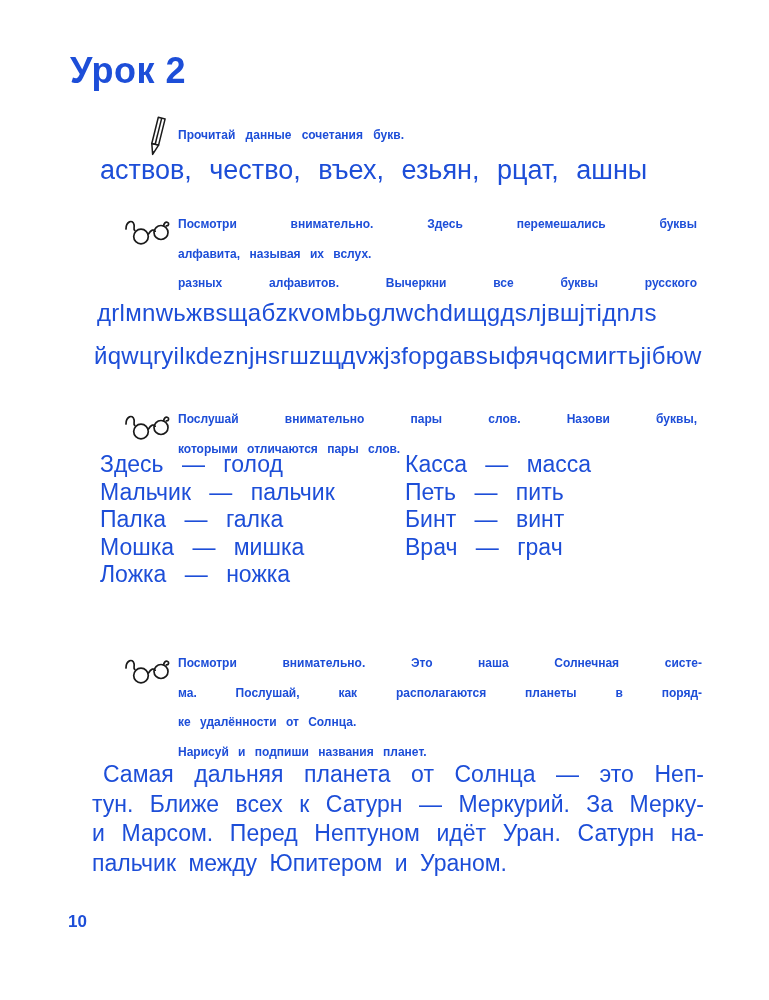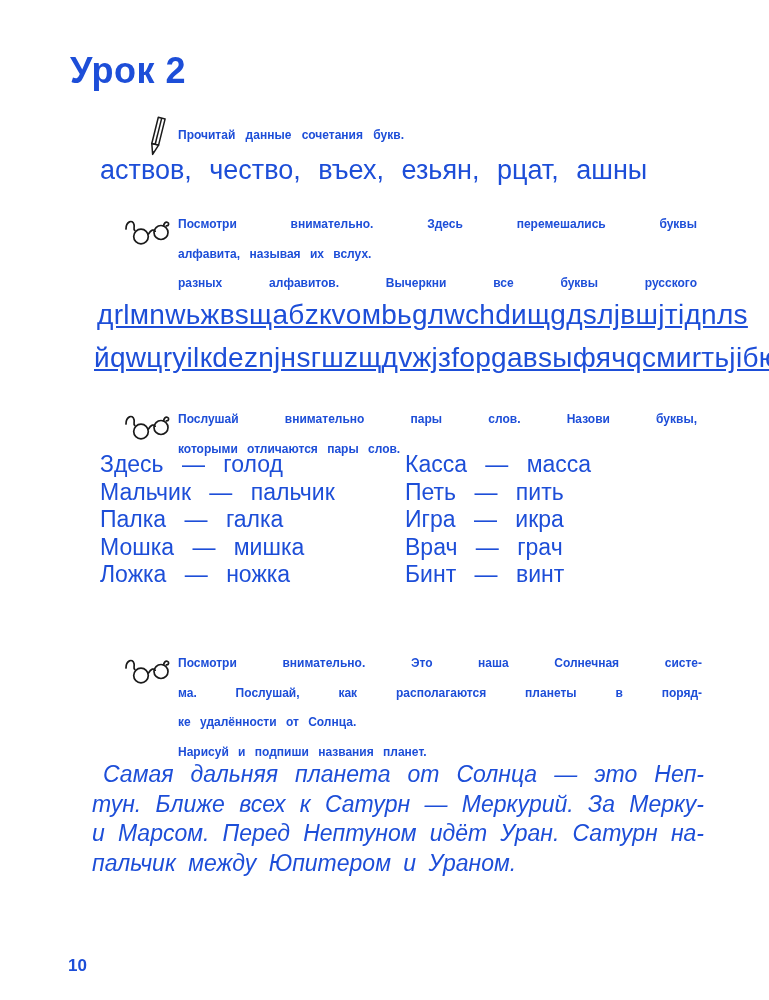--- a/index.html
+++ b/index.html
@@ -34,43 +34,42 @@
   #icon-pencil { left: 144px; top: 114px; }
   #icon-glasses-2 { left: 124px; top: 216px; }
   #icon-glasses-3 { left: 124px; top: 411px; }
   #icon-glasses-4 { left: 124px; top: 655px; }
   #instr2 { left: 178px; top: 210px; width: 519px; }
   #instr3 { left: 178px; top: 405px; width: 519px; }
   #instr4 { left: 178px; top: 649px; width: 524px; }
   #sub4   { left: 178px; top: 7375px; }
   #sub4   { left: 178px; top: 737.5px; }
   .mixed {
-    font-size: 28px;
+    font-size: 24px;
     letter-spacing: 0.3px;
     white-space: nowrap;
-    text-decoration: underline;
   }
   #mixed1 { left: 97px; top: 299px; }
   #mixed2 { left: 94px; top: 342px; }
   .pairs {
     font-size: 23px;
     line-height: 27.6px;
     word-spacing: 12px;
     white-space: nowrap;
   }
   #pairs-left  { left: 100px; top: 451px; }
   #pairs-right { left: 405px; top: 451px; }
   #paragraph {
     left: 92px; top: 760px; width: 612px;
     font-size: 23px; line-height: 29.6px; word-spacing: 6px;
   }
-  #paragraph .jline { white-space: nowrap; font-style: italic; }
+  #paragraph .jline { white-space: nowrap; }
   #paragraph .jline.stretch { white-space: normal; text-align: justify; text-align-last: justify; }
   #paragraph .jline:first-child { text-indent: 11px; }
-  #page-number { left: 68px; top: 912px; font-size: 17px; font-weight: bold; margin-top: 44px; }
+  #page-number { left: 68px; top: 912px; font-size: 17px; font-weight: bold; }
 </style>
 </head>
 <body>
 
 <div class="page">
 
   <div class="abs title">Урок 2</div>
 
   <span class="abs icon" id="icon-pencil">
     <svg width="26" height="46" viewBox="0 0 26 46">
@@ -122,23 +121,22 @@
   <div class="abs pairs" id="pairs-left">
       <div class="pair">Здесь — голод</div>
       <div class="pair">Мальчик — пальчик</div>
       <div class="pair">Палка — галка</div>
       <div class="pair">Мошка — мишка</div>
       <div class="pair">Ложка — ножка</div>
     </div>
   <div class="abs pairs" id="pairs-right">
       <div class="pair">Касса — масса</div>
       <div class="pair">Петь — пить</div>
-      <div class="pair">Игра — икра</div>
+      <div class="pair">Бинт — винт</div>
       <div class="pair">Врач — грач</div>
-      <div class="pair">Бинт — винт</div>
     </div>
 
   <span class="abs icon" id="icon-glasses-4">
     <svg width="48" height="30" viewBox="0 0 48 30">
       <g fill="none" stroke="#1b1b1b" stroke-width="1.7" stroke-linecap="round">
         <path d="M2 13 C2 5.5, 8.5 3, 10 8.5 C10.8 11.5, 9 12.5, 10.8 14.5"></path>
         <circle cx="17" cy="20.5" r="7.3"></circle>
         <path d="M24.5 18 C27 13.5, 29.8 13.2, 31.2 15.2"></path>
         <circle cx="37" cy="16.5" r="7"></circle>
         <path d="M39.5 10 C40 7.5, 41.5 5.5, 43.3 6.2 C45.5 7, 44.8 10.2, 42.3 9.8"></path>

